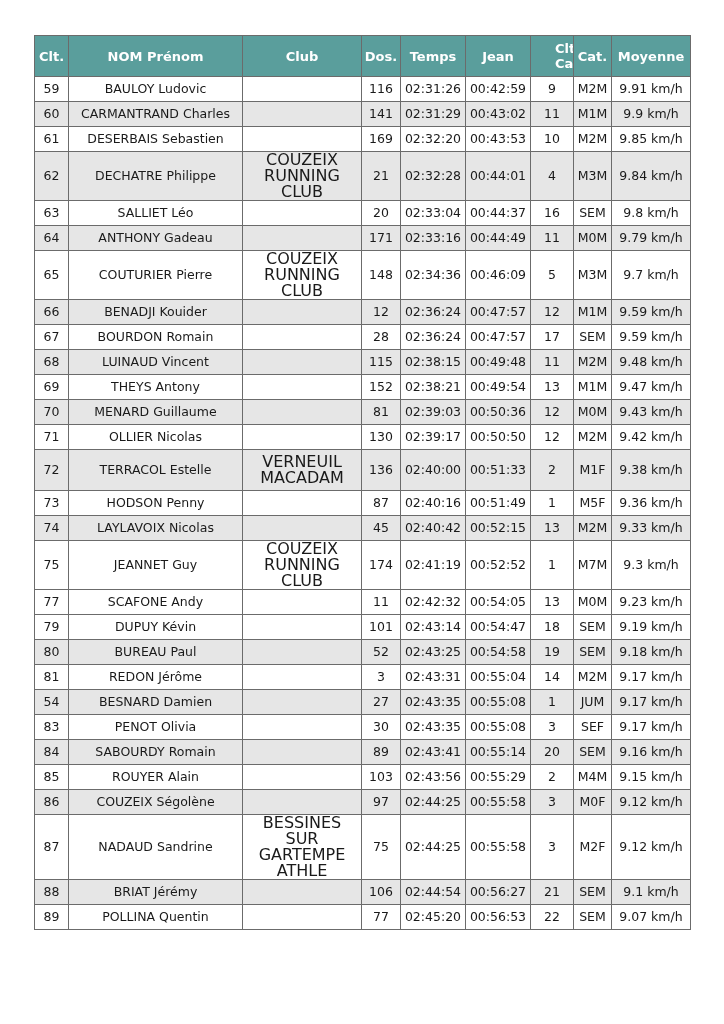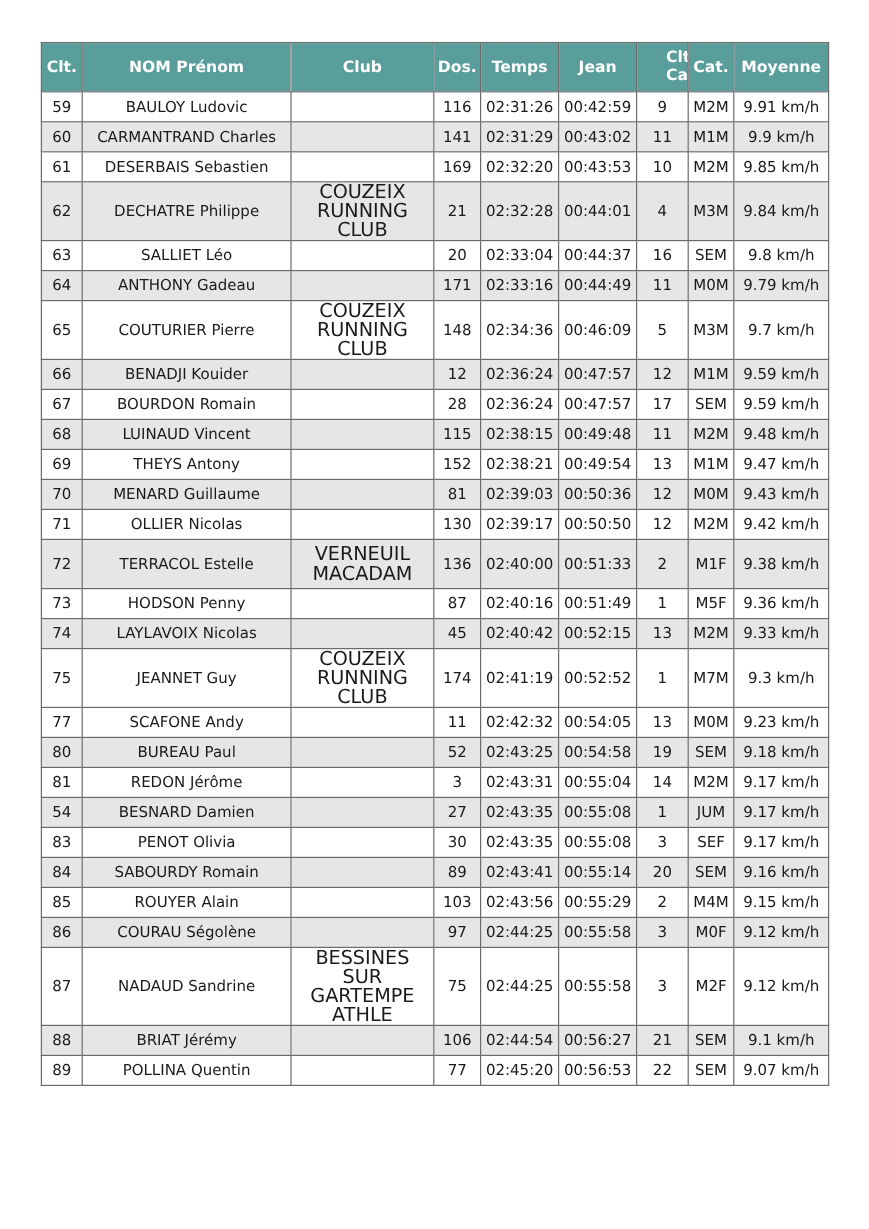--- a/index.html
+++ b/index.html
@@ -254,20 +254,31 @@
         <td>77</td>
         <td>SCAFONE Andy</td>
         <td class="club"></td>
         <td>11</td>
         <td>02:42:32</td>
         <td>00:54:05</td>
         <td>13</td>
         <td>M0M</td>
         <td>9.23 km/h</td>
       </tr>
+      <tr>
+        <td>79</td>
+        <td>DUPUY Kévin</td>
+        <td class="club"></td>
+        <td>101</td>
+        <td>02:43:14</td>
+        <td>00:54:47</td>
+        <td>18</td>
+        <td>SEM</td>
+        <td>9.19 km/h</td>
+      </tr>
       <tr class="alt">
         <td>80</td>
         <td>BUREAU Paul</td>
         <td class="club"></td>
         <td>52</td>
         <td>02:43:25</td>
         <td>00:54:58</td>
         <td>19</td>
         <td>SEM</td>
         <td>9.18 km/h</td>
@@ -322,21 +333,21 @@
         <td class="club"></td>
         <td>103</td>
         <td>02:43:56</td>
         <td>00:55:29</td>
         <td>2</td>
         <td>M4M</td>
         <td>9.15 km/h</td>
       </tr>
       <tr class="alt">
         <td>86</td>
-        <td>COURAU Ségolène</td>
+        <td>COUZEIX Ségolène</td>
         <td class="club"></td>
         <td>97</td>
         <td>02:44:25</td>
         <td>00:55:58</td>
         <td>3</td>
         <td>M0F</td>
         <td>9.12 km/h</td>
       </tr>
       <tr class="lines3">
         <td>87</td>

